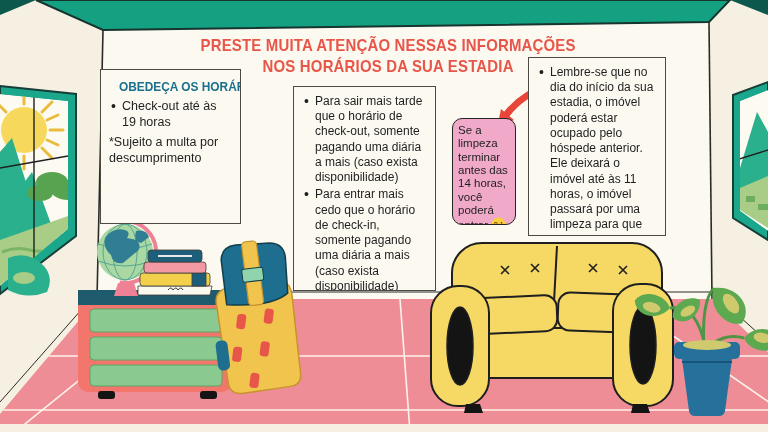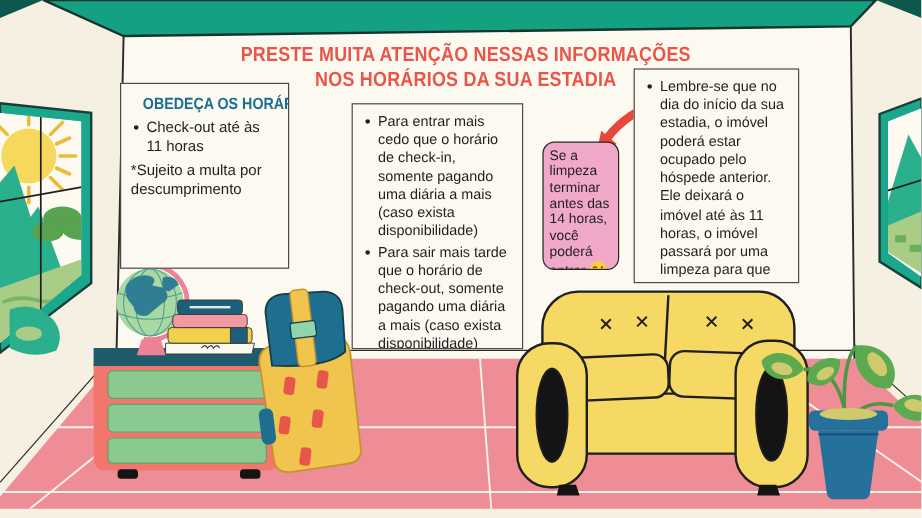--- a/index.html
+++ b/index.html
@@ -239,29 +239,29 @@
   <div class="overlay">
 
     <div class="title">
       <span class="condensed"><span>PRESTE MUITA ATENÇÃO NESSAS INFORMAÇÕES</span><br>
       <span>NOS HORÁRIOS DA SUA ESTADIA</span></span>
     </div>
 
     <div class="info-box box-schedule">
       <div class="box-heading"><span class="condensed">OBEDEÇA OS HORÁRIOS</span></div>
       <ul class="bullets">
-        <li>Check-out até às 11 horas</li>
+        <li>Check-out até às 19 horas</li>
       </ul>
       <div class="note">*Sujeito a multa por descumprimento</div>
     </div>
 
     <div class="info-box box-policy">
       <ul class="bullets">
+        <li>Para sair mais tarde que o horário de check-out, somente pagando uma diária a mais (caso exista disponibilidade)</li>
         <li>Para entrar mais cedo que o horário de check-in, somente pagando uma diária a mais (caso exista disponibilidade)</li>
-        <li>Para sair mais tarde que o horário de check-out, somente pagando uma diária a mais (caso exista disponibilidade)</li>
       </ul>
     </div>
 
     <div class="info-box box-reminder">
       <ul class="bullets">
         <li>Lembre-se que no dia do início da sua estadia, o imóvel poderá estar ocupado pelo hóspede anterior. Ele deixará o imóvel até às 11 horas, o imóvel passará por uma limpeza para que fique disponível para receber você</li>
       </ul>
     </div>
 
     <div class="bubble">

